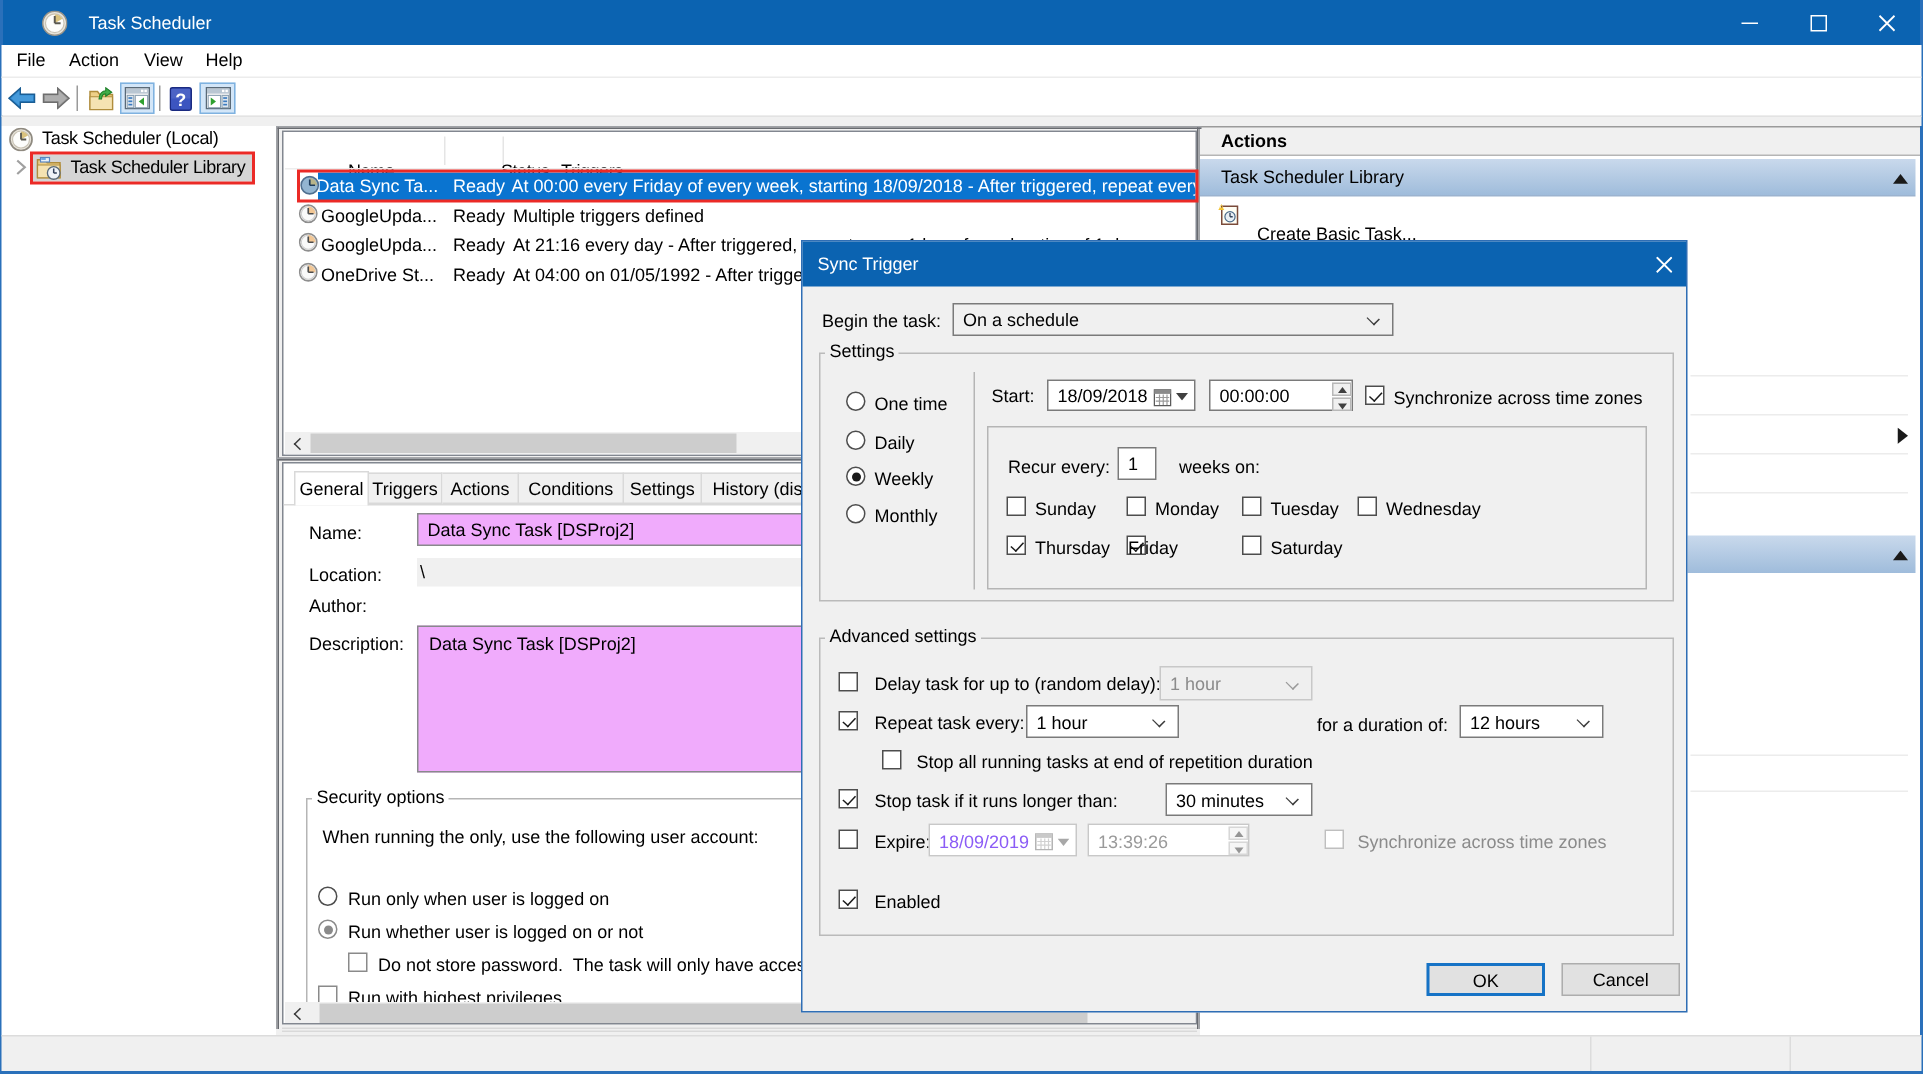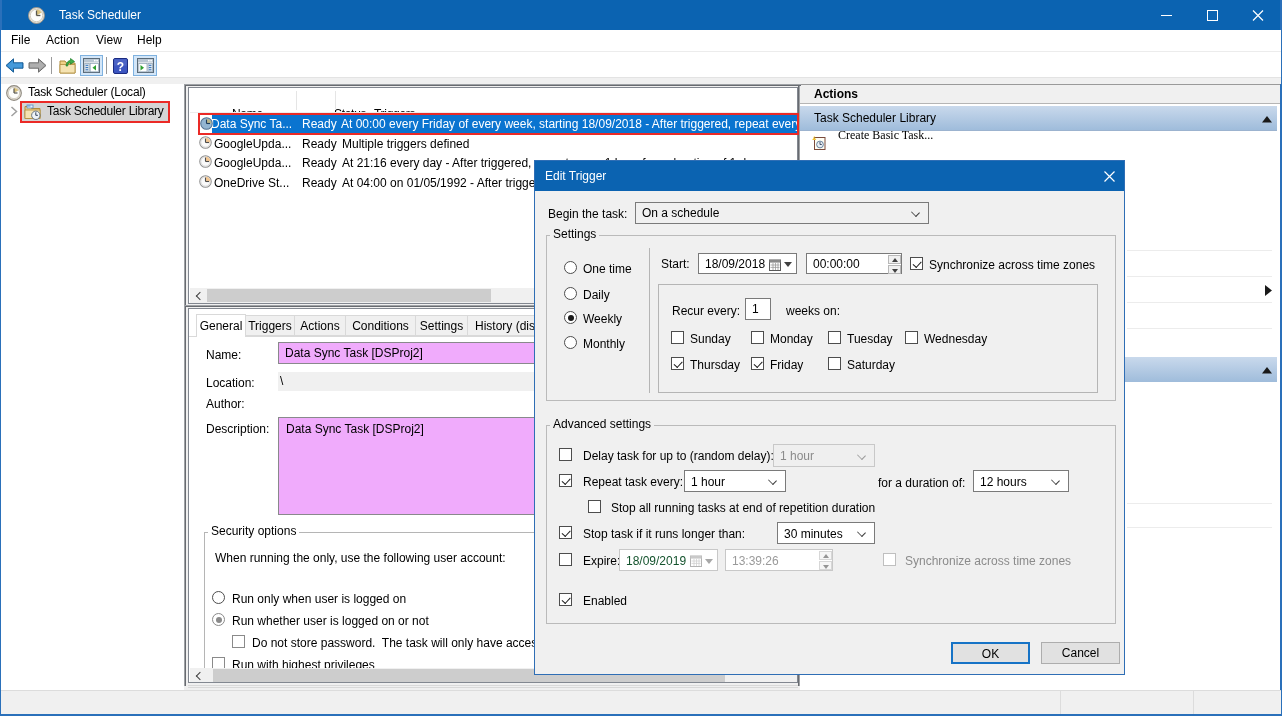--- a/index.html
+++ b/index.html
@@ -234,21 +234,21 @@
   </div>
   <div class="abs" style="left:12px;top:52px;width:15px;height:15px;">
     <svg width="15" height="15" viewBox="0 0 15 15">
       <rect x="2.5" y="1.5" width="10.5" height="12" fill="#fffef4" stroke="#7a4a3a" stroke-width="1"></rect>
       <circle cx="8" cy="8.5" r="3.4" fill="#e8eef4" stroke="#4a6a8a" stroke-width="0.8"></circle>
       <line x1="8" y1="8.5" x2="8" y2="6" stroke="#33425a" stroke-width="0.9"></line>
       <line x1="8" y1="8.5" x2="9.8" y2="8.5" stroke="#33425a" stroke-width="0.9"></line>
       <path d="M2.5 0 L4 2.5 L1 2.5 Z M0.2 4.5 L4.7 4.5 L2.4 1 Z" fill="#f4c430" transform="scale(0.9)"></path>
     </svg>
   </div>
-  <div class="abs" style="left:38px;top:44px;font-family:Liberation Serif, serif;">Create Basic Task...</div>
+  <div class="abs" style="left:38px;top:65px;">Create Basic Task...</div>
   <div class="abs" style="left:327px;top:166px;width:145px;height:1px;background:#ececec;"></div>
   <div class="abs" style="left:327px;top:192px;width:145px;height:1px;background:#ececec;"></div>
   <div class="abs" style="left:327px;top:218px;width:145px;height:1px;background:#ececec;"></div>
   <div class="abs" style="left:327px;top:244px;width:145px;height:1px;background:#ececec;"></div>
   <svg class="abs" style="left:465px;top:201px;" width="7" height="11">
       <path d="M0 0 L7 5.5 L0 11 Z" fill="#1a1a1a"></path>
     </svg>
   <div class="abs" style="left:0;top:273px;width:477px;height:25px;background:linear-gradient(#c9d9ec,#9fbcdb);">
     <svg style="position:absolute;right:5px;top:9.5px;" width="10" height="7">
         <path d="M0 6.5 L5 0 L10 6.5 Z" fill="#1a1a1a"></path>
@@ -340,21 +340,21 @@
   <div class="hscroll" style="left:1px;top:359px;width:608px;height:15px;">
     <div class="harrow"></div>
     <div class="hthumb" style="left:23px;width:512px;"></div>
   </div>
 </div>
 <div class="abs" style="left:188px;top:684.5px;width:610px;height:1px;background:#d9d9d9;"></div>
 <div class="abs" style="left:188px;top:687px;width:610px;height:1px;background:#d9d9d9;"></div>
 
 <div class="abs" id="dialog">
   <div class="abs" id="dlgtitle"></div>
-  <div class="abs" style="left:10px;top:0;height:30px;line-height:30px;color:#fff;">Edit Trigger</div>
+  <div class="abs" style="left:10px;top:0;height:30px;line-height:30px;color:#fff;">Sync Trigger</div>
   <svg class="abs" style="left:569px;top:10px;" width="11" height="11">
       <path d="M0.5 0.5 L10.5 10.5 M10.5 0.5 L0.5 10.5" stroke="#fff" stroke-width="1.2"></path>
     </svg>
 
   <div class="lbl" style="left:13px;top:46px;">Begin the task:</div>
   <div class="combo" style="left:100px;top:41px;width:294px;height:22px;background:#f0f0f0;">
     <span class="ct">On a schedule</span>
     <div class="chev" style="right:8px;top:6px;"></div>
   </div>
 
@@ -405,21 +405,21 @@
     <div class="lbl" style="left:155px;top:170.5px;">Sunday</div>
   <div class="cb" style="left:216px;top:170px;"></div>
     <div class="lbl" style="left:235px;top:170.5px;">Monday</div>
   <div class="cb" style="left:293px;top:170px;"></div>
     <div class="lbl" style="left:312px;top:170.5px;">Tuesday</div>
   <div class="cb" style="left:370px;top:170px;"></div>
     <div class="lbl" style="left:389px;top:170.5px;">Wednesday</div>
   <div class="cb chk" style="left:136px;top:196px;"></div>
     <div class="lbl" style="left:155px;top:196.5px;">Thursday</div>
   <div class="cb chk" style="left:216px;top:196px;"></div>
-    <div class="lbl" style="left:235px;top:196.5px;text-align:center;">Friday</div>
+    <div class="lbl" style="left:217px;top:196.5px;text-align:center;">Friday</div>
   <div class="cb" style="left:293px;top:196px;"></div>
     <div class="lbl" style="left:312px;top:196.5px;">Saturday</div>
 
   <div class="groupbox" style="left:11px;top:264px;width:570px;height:199px;"></div>
   <div class="grouplbl" style="left:15px;top:256px;background:#f0f0f0;">Advanced settings</div>
   <div class="cb" style="left:24px;top:287px;"></div>
   <div class="lbl" style="left:48px;top:287.5px;">Delay task for up to (random delay):</div>
   <div class="combo" style="left:238px;top:283px;width:102px;height:23px;background:#efefef;border-color:#c8c8c8;">
     <span class="ct" style="color:#8b8b8b;top:1px;">1 hour</span>
     <div class="chev g" style="right:8px;top:7px;"></div>
@@ -439,21 +439,21 @@
   <div class="lbl" style="left:76px;top:339.5px;">Stop all running tasks at end of repetition duration</div>
   <div class="cb chk" style="left:24px;top:365px;"></div>
   <div class="lbl" style="left:48px;top:365.5px;">Stop task if it runs longer than:</div>
   <div class="combo" style="left:242px;top:361px;width:98px;height:22px;">
     <span class="ct" style="top:1px;">30 minutes</span>
     <div class="chev" style="right:8px;top:6px;"></div>
   </div>
   <div class="cb" style="left:24px;top:392px;"></div>
   <div class="lbl" style="left:48px;top:392.5px;">Expire:</div>
   <div class="combo" style="left:84px;top:388px;width:99px;height:22px;border-color:#c8c8c8;">
-    <span class="ct" style="color:#14532d;top:1px;">18/09/2019</span>
+    <span class="ct" style="color:#8b5cf6;top:1px;">18/09/2019</span>
     <svg class="abs" style="left:70px;top:5px;opacity:0.45;" width="12" height="12">
         <use href="#calic"></use>
       </svg>
     <svg class="abs" style="left:85px;top:9px;" width="8" height="5">
         <path d="M0 0 L8 0 L4 5 Z" fill="#a8a8a8"></path>
       </svg>
   </div>
   <div class="combo" style="left:190px;top:388px;width:108px;height:22px;border-color:#c8c8c8;">
     <span class="ct" style="color:#9a9a9a;top:1px;">13:39:26</span>
     <div class="spin" style="left:93px;top:1px;opacity:0.55;">

